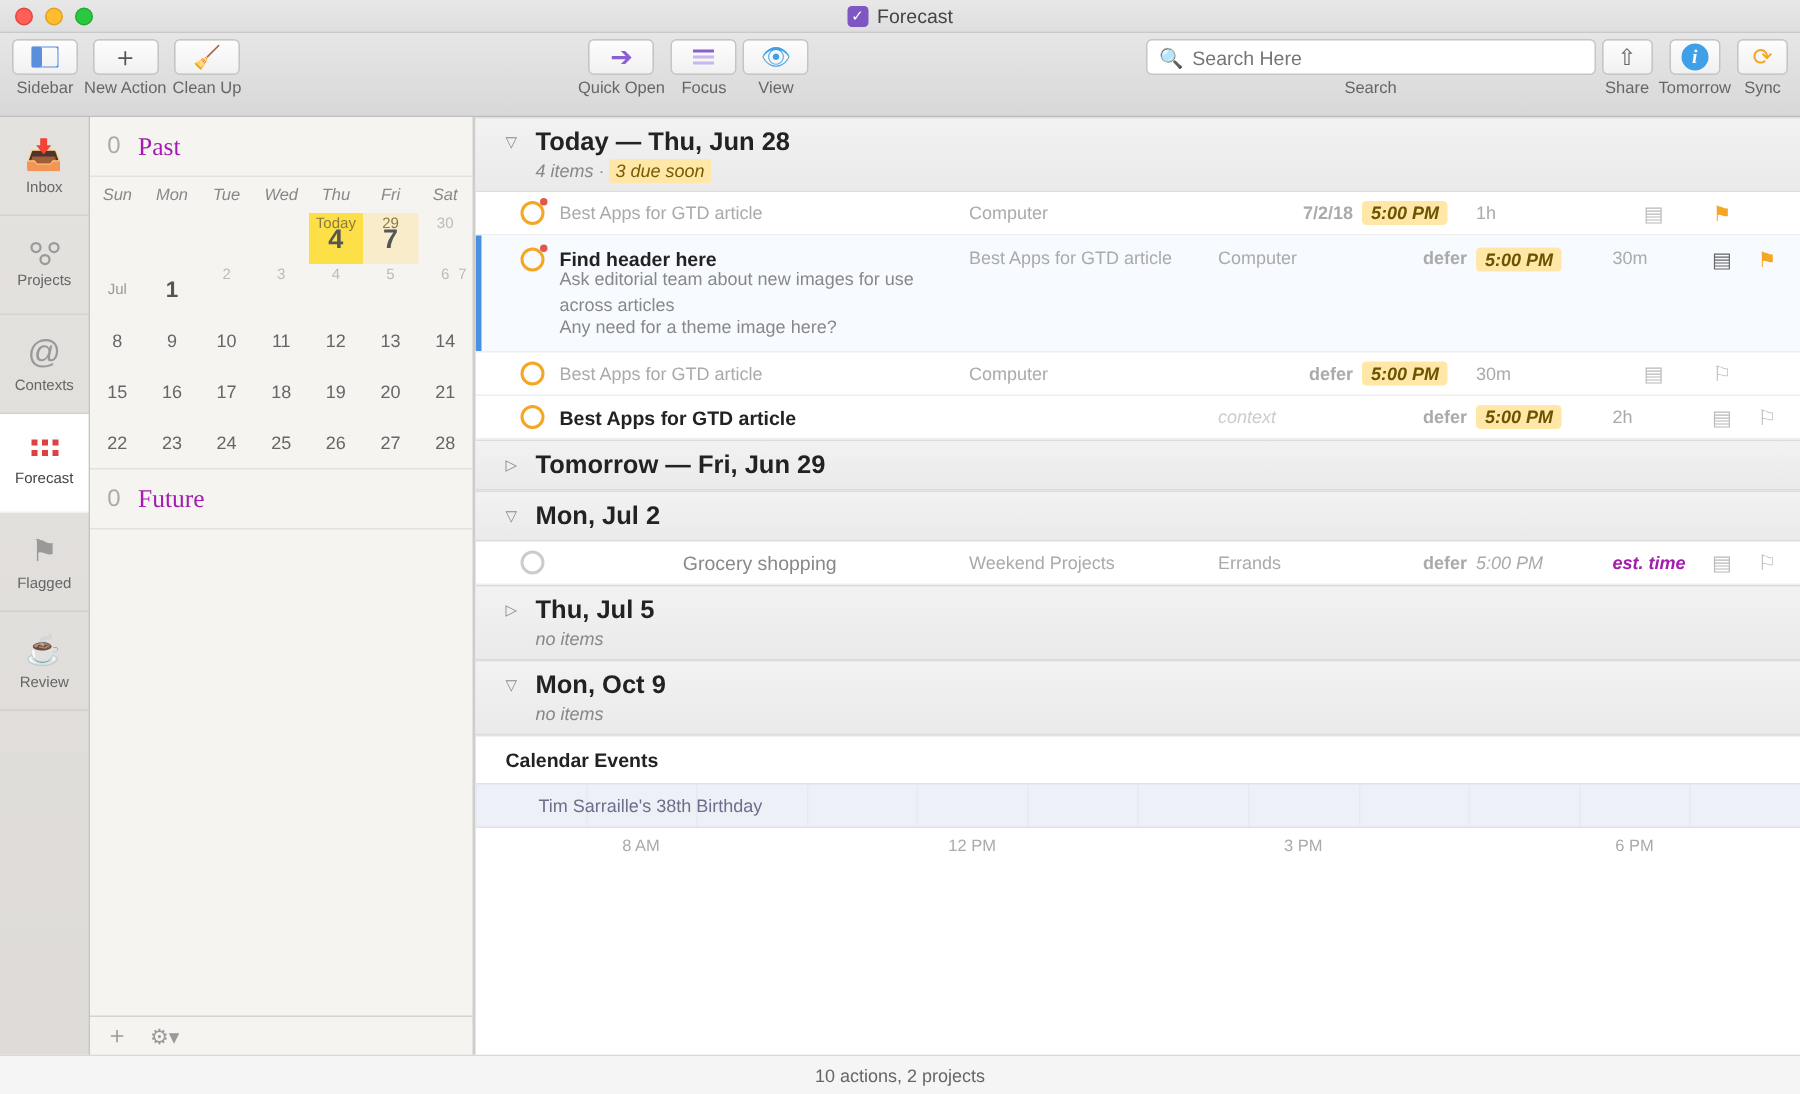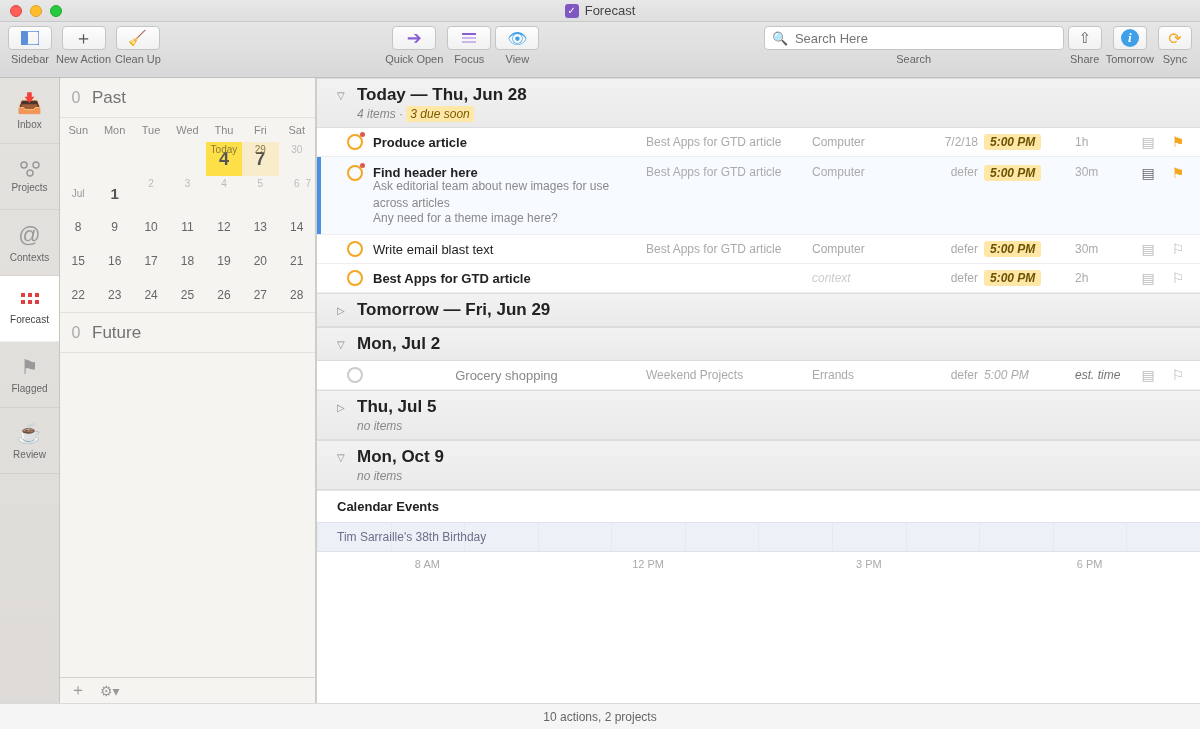--- a/index.html
+++ b/index.html
@@ -92,28 +92,28 @@
   position: relative;
   display: flex; flex-direction: column;
 }
 .fs-row {
   display: flex; align-items: center; height: 40px;
   border-bottom: 1px solid #e5e2de; padding: 0 12px 0 0;
 }
 .fs-count {
   width: 32px; text-align: center; font-size: 16px; color: #aaa;
 }
-.fs-title { font-size: 17px; color: #737373; }
+.fs-title { font-size: 17px; color: #a21caf; font-family: Liberation Serif, serif; }
 
 .calendar {
   border-bottom: 1px solid #e5e2de;
 }
 .cal-head, .cal-row { display: grid; grid-template-columns: repeat(7, 1fr); }
 .cal-head div {
-  text-align: center; font-size: 11px; color: #888; padding: 6px 0;
+  text-align: center; font-size: 11px; color: #888; padding: 6px 0; font-style: italic;
 }
 .cal-row div {
   height: 34px; display: flex; flex-direction: column; align-items: center; justify-content: center;
   font-size: 12px; color: #666; position: relative;
 }
 .cal-today { background: #fde047; }
 .cal-soon  { background: #f9eccb; }
 .cal-row div .bignum { font-size: 18px; font-weight: 600; color: #555; }
 .cal-row div .toplbl { position: absolute; top: 2px; font-size: 10px; color: #8b7a3d; }
 
@@ -159,21 +159,21 @@
 }
 .status-circle.dot::after {
   content: ""; position: relative; display: block; width: 5px; height: 5px;
   background: #e1574c; border-radius: 50%;
   top: -4px; left: 11px;
 }
 .status-circle.grey { border-color: #ccc; }
 .task-title { font-weight: 600; color: #222; }
 .task-title.normal { font-weight: 500; }
 .meta { color: #aaa; font-size: 12px; text-align: left; }
-.meta.right { text-align: right; }
+.meta.right { text-align: right; font-weight: bold; }
 .time-pill {
   background: #ffe7a8; color: #6b5300; font-style: italic; font-weight: 600;
   padding: 1px 6px; border-radius: 3px; display: inline-block; font-size: 12px;
 }
 .time-plain { color: #aaa; font-size: 12px; font-style: italic; }
 .note-ico, .flag-ico { color: #bbb; font-size: 14px; text-align: center; }
 .flag-ico.on { color: #f5a623; }
 
 .task-notes { grid-column: 3 / 11; color: #888; font-size: 12px; line-height: 1.4; margin-top: -2px; }
 
@@ -467,21 +467,20 @@
         <h2>Today — Thu, Jun 28</h2>
       </div>
       <div class="section-sub">
         <span>4 items · </span><span class="hl">3 due soon</span>
       </div>
     </div>
 
     <div class="task-row">
       <div></div>
       <span class="status-circle dot"></span>
-      <span class="task-title">Produce article</span>
       <span class="meta">Best Apps for GTD article</span>
       <span class="meta">Computer</span>
       <span class="meta right">7/2/18</span>
       <span><span class="time-pill">5:00 PM</span></span>
       <span class="meta">1h</span>
       <span class="note-ico">▤</span>
       <span class="flag-ico on">⚑</span>
     </div>
 
     <div class="task-row selected" style="align-items:flex-start;padding-top:8px;padding-bottom:8px;">
@@ -497,21 +496,20 @@
       <span class="meta right">defer</span>
       <span><span class="time-pill">5:00 PM</span></span>
       <span class="meta">30m</span>
       <span class="note-ico" style="color:#666;">▤</span>
       <span class="flag-ico on">⚑</span>
     </div>
 
     <div class="task-row">
       <div></div>
       <span class="status-circle"></span>
-      <span class="task-title normal">Write email blast text</span>
       <span class="meta">Best Apps for GTD article</span>
       <span class="meta">Computer</span>
       <span class="meta right">defer</span>
       <span><span class="time-pill">5:00 PM</span></span>
       <span class="meta">30m</span>
       <span class="note-ico">▤</span>
       <span class="flag-ico">⚐</span>
     </div>
 
     <div class="task-row">
@@ -542,21 +540,21 @@
     </div>
 
     <div class="task-row">
       <div></div>
       <span class="status-circle grey"></span>
       <span class="task-title normal" style="color:#888;text-align:center;">Grocery shopping</span>
       <span class="meta">Weekend Projects</span>
       <span class="meta">Errands</span>
       <span class="meta right">defer</span>
       <span class="time-plain">5:00 PM</span>
-      <span class="meta" style="font-style:italic;color:#737373;">est. time</span>
+      <span class="meta" style="font-style:italic;color:#a21caf;font-weight:bold;">est. time</span>
       <span class="note-ico">▤</span>
       <span class="flag-ico">⚐</span>
     </div>
 
     <div class="section-head">
       <div class="title-row">
         <span class="tri">▷</span>
         <h2>Thu, Jul 5</h2>
       </div>
       <div class="section-sub">no items</div>
@@ -580,21 +578,21 @@
           <div></div>
           <div></div>
           <div></div>
           <div></div>
           <div></div>
           <div></div>
           <div></div>
           <div></div>
           <div></div>
         </div>
-      <span style="position:relative;">Tim Sarraille's 38th Birthday</span>
+      <span style="position:relative;margin-left:22px;">Tim Sarraille's 38th Birthday</span>
     </div>
     <div class="hours-row">
       <div>8 AM</div>
       <div>12 PM</div>
       <div>3 PM</div>
       <div>6 PM</div>
     </div>
 
   </div>
 </div>

